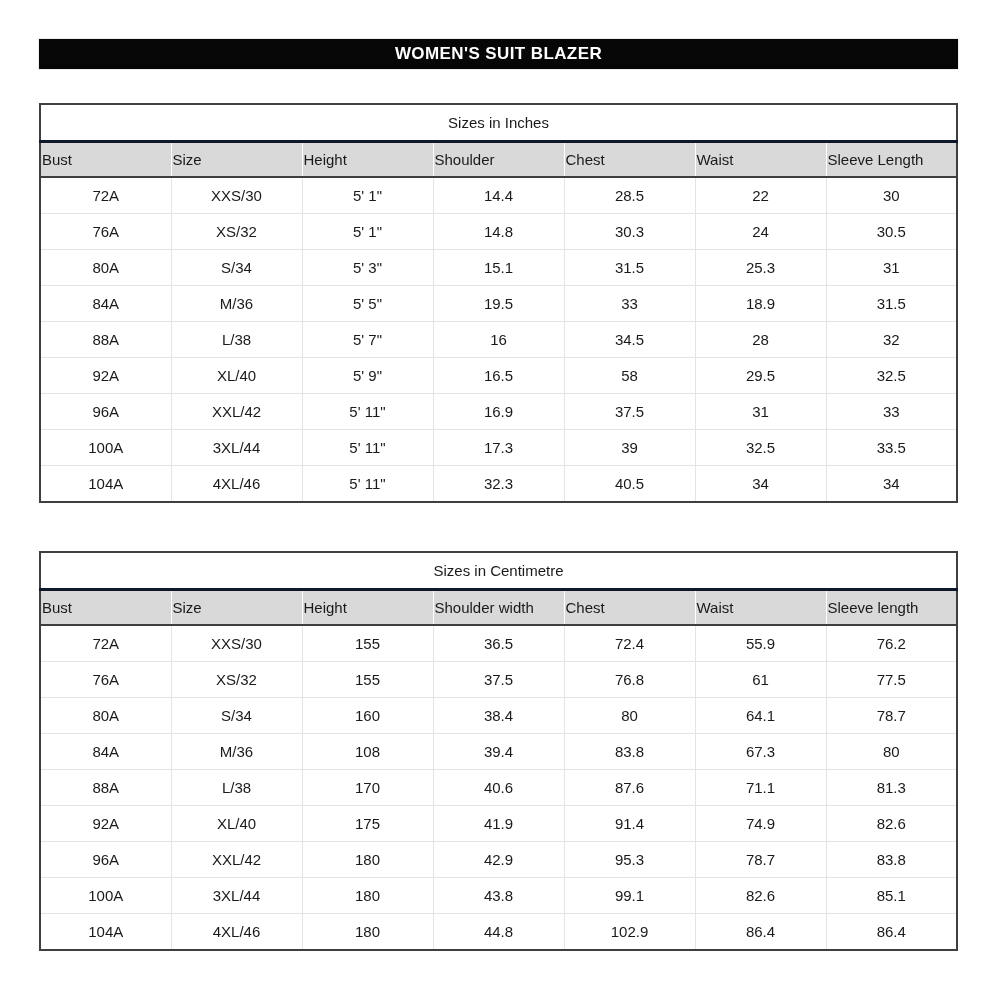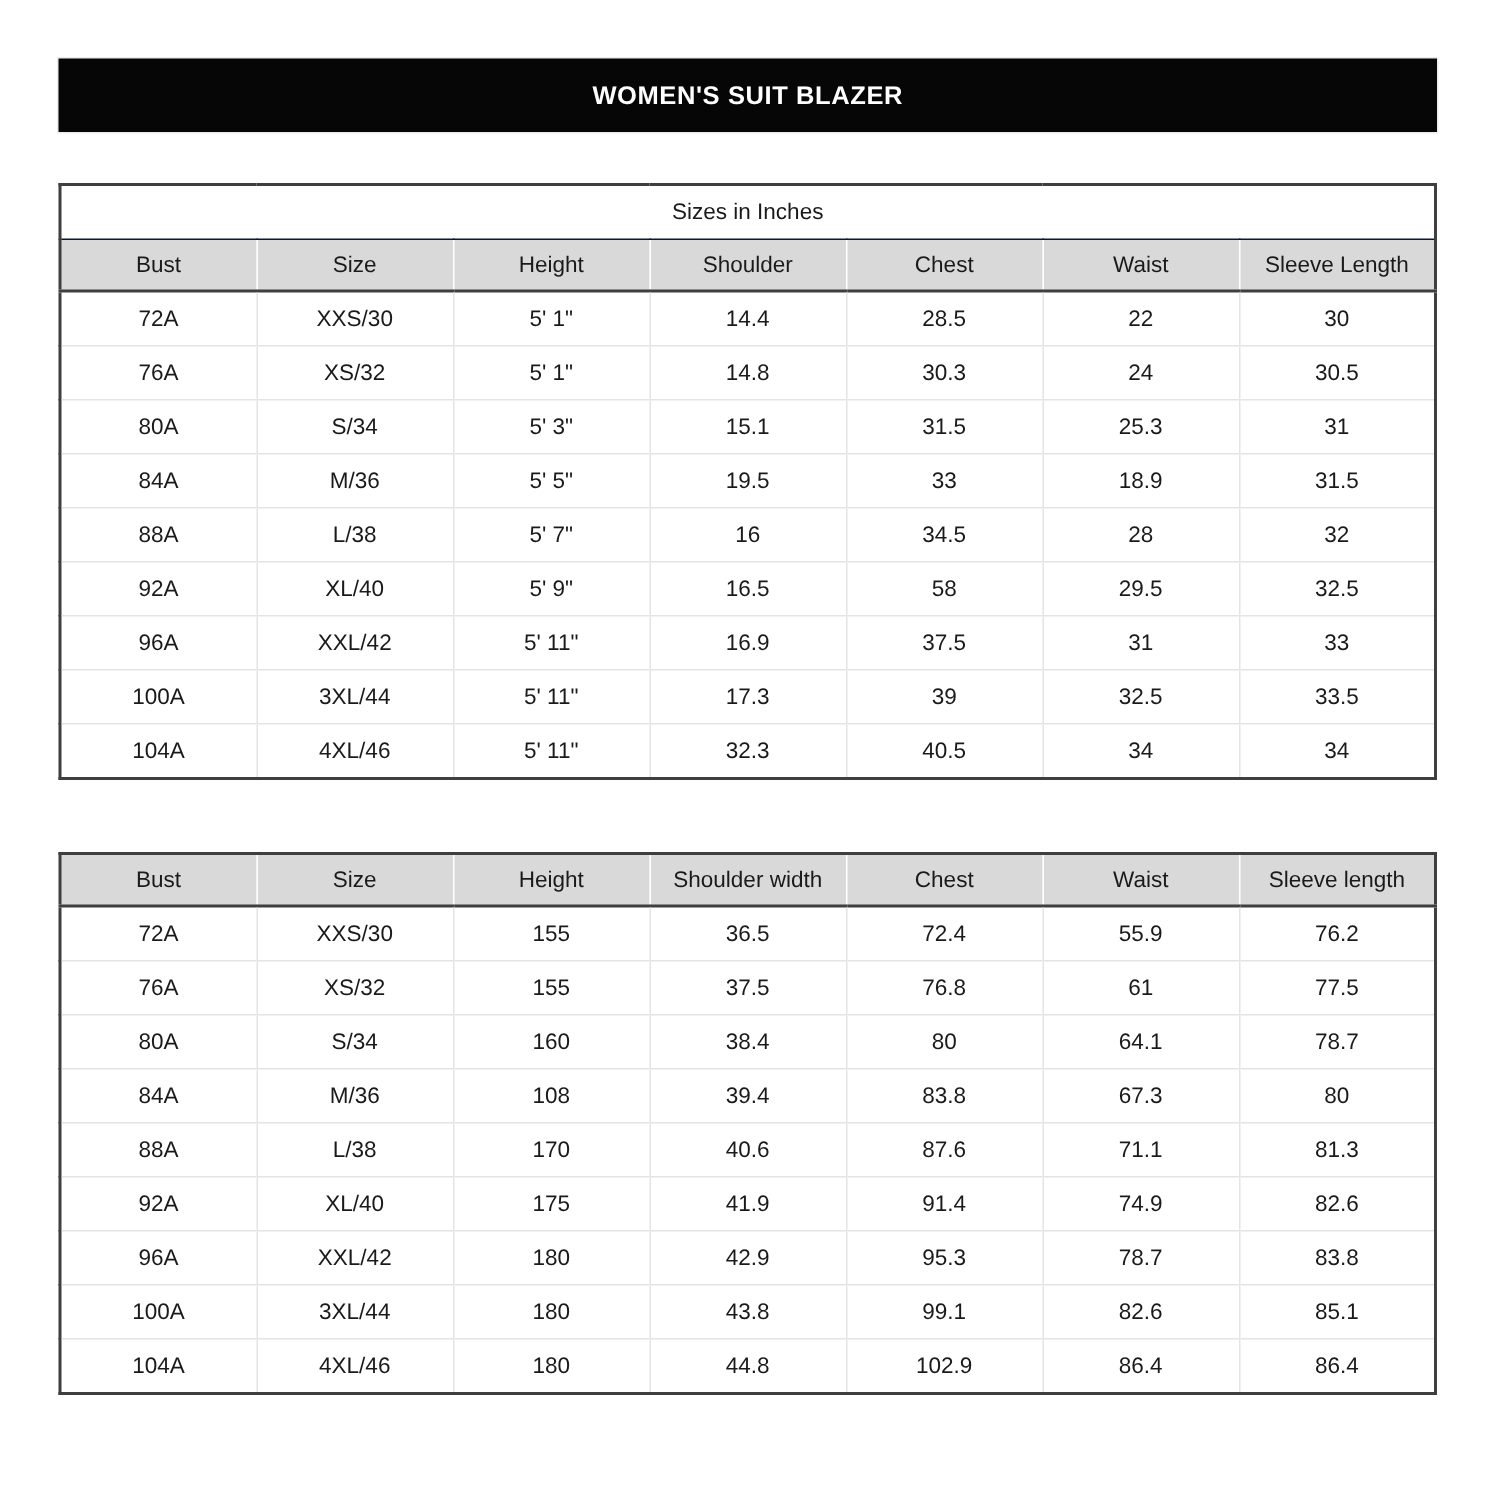--- a/index.html
+++ b/index.html
@@ -11,21 +11,21 @@
     width: 1000px;
     height: 1000px;
     font-family: "Liberation Sans", sans-serif;
     color: #1a1a1a;
     overflow: hidden;
   }
   .page {
     padding: 39px 42px 0 39px;
   }
   .title-bar {
-    height: 49px;
+    height: 30px;
     background: #060606;
     color: #ffffff;
     font-weight: bold;
     font-size: 17px;
     letter-spacing: 0.4px;
     display: flex;
     align-items: center;
     justify-content: center;
     box-shadow: 0 0 0 1px #ececec;
   }
@@ -37,28 +37,27 @@
     border: 2px solid #3f3f3f;
     background: #ffffff;
   }
   table.size-table.first { margin-top: 34px; }
   table.size-table.second { margin-top: 48px; }
 
   .caption-row td {
     height: 33px;
     text-align: center;
     vertical-align: middle;
-    border-bottom: 1px solid #0f172a;
+    border-bottom: 3px solid #0f172a;
     background: #ffffff;
     font-size: 15px;
   }
   .header-row td {
     height: 31px;
     background: #d9d9d9;
-    text-align: center;
     vertical-align: middle;
     border-bottom: 2px solid #3f3f3f;
     border-left: 1px solid #ffffff;
     font-size: 15px;
   }
   .header-row td:first-child { border-left: none; }
   .data-row td {
     height: 33px;
     text-align: center;
     vertical-align: middle;
@@ -167,20 +166,23 @@
           <td>32.3</td>
           <td>40.5</td>
           <td>34</td>
           <td>34</td>
         </tr>
       </tbody>
     </table>
 
   <table class="size-table second">
       <tbody>
+        <tr class="caption-row">
+          <td colspan="7">Sizes in Centimetre</td>
+        </tr>
         <tr class="header-row">
           <td>Bust</td>
           <td>Size</td>
           <td>Height</td>
           <td>Shoulder width</td>
           <td>Chest</td>
           <td>Waist</td>
           <td>Sleeve length</td>
         </tr>
         <tr class="data-row">

